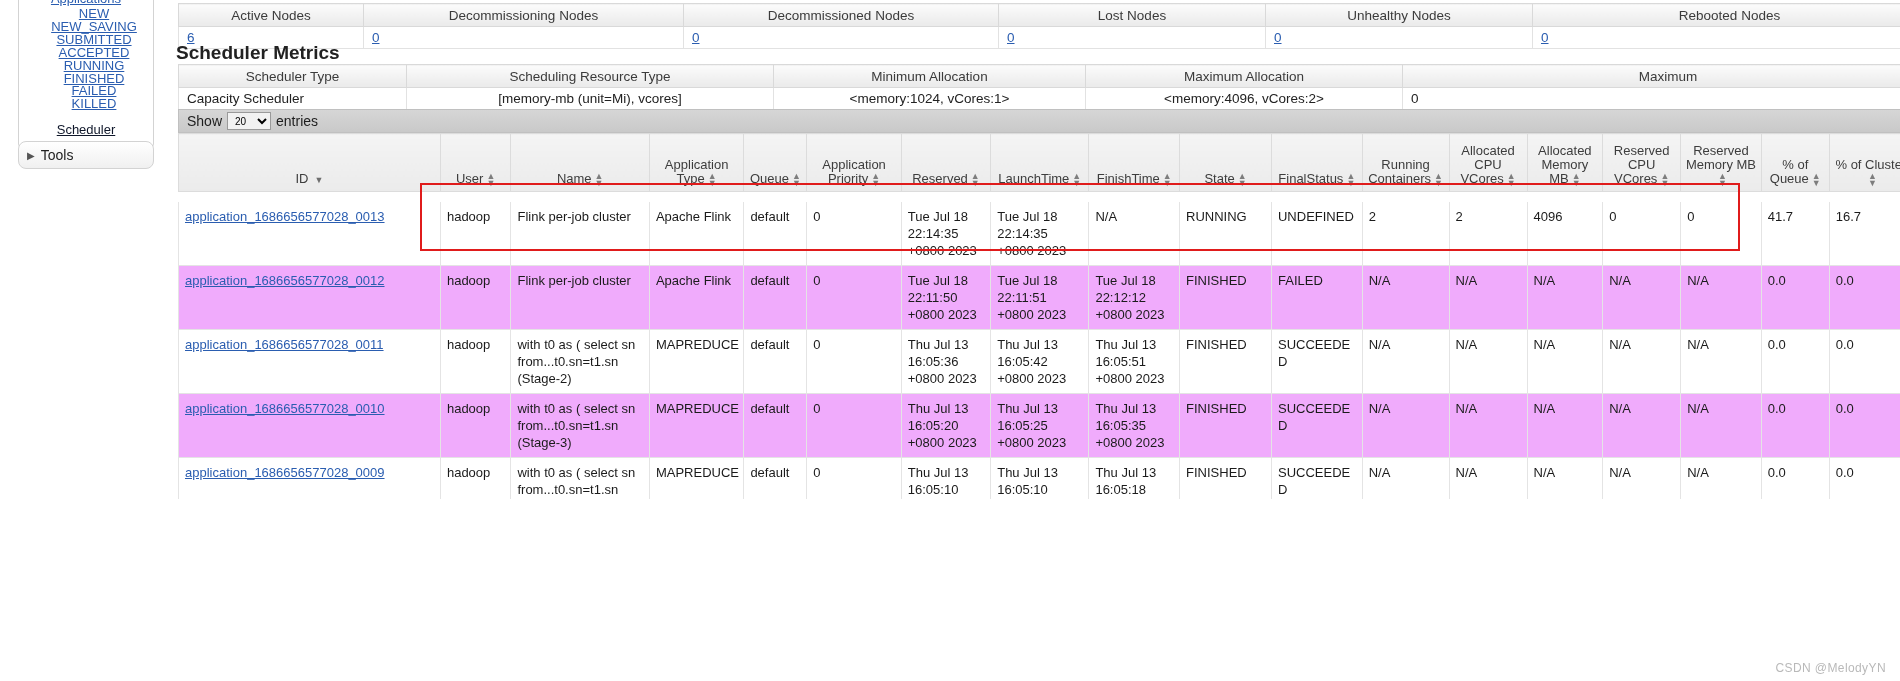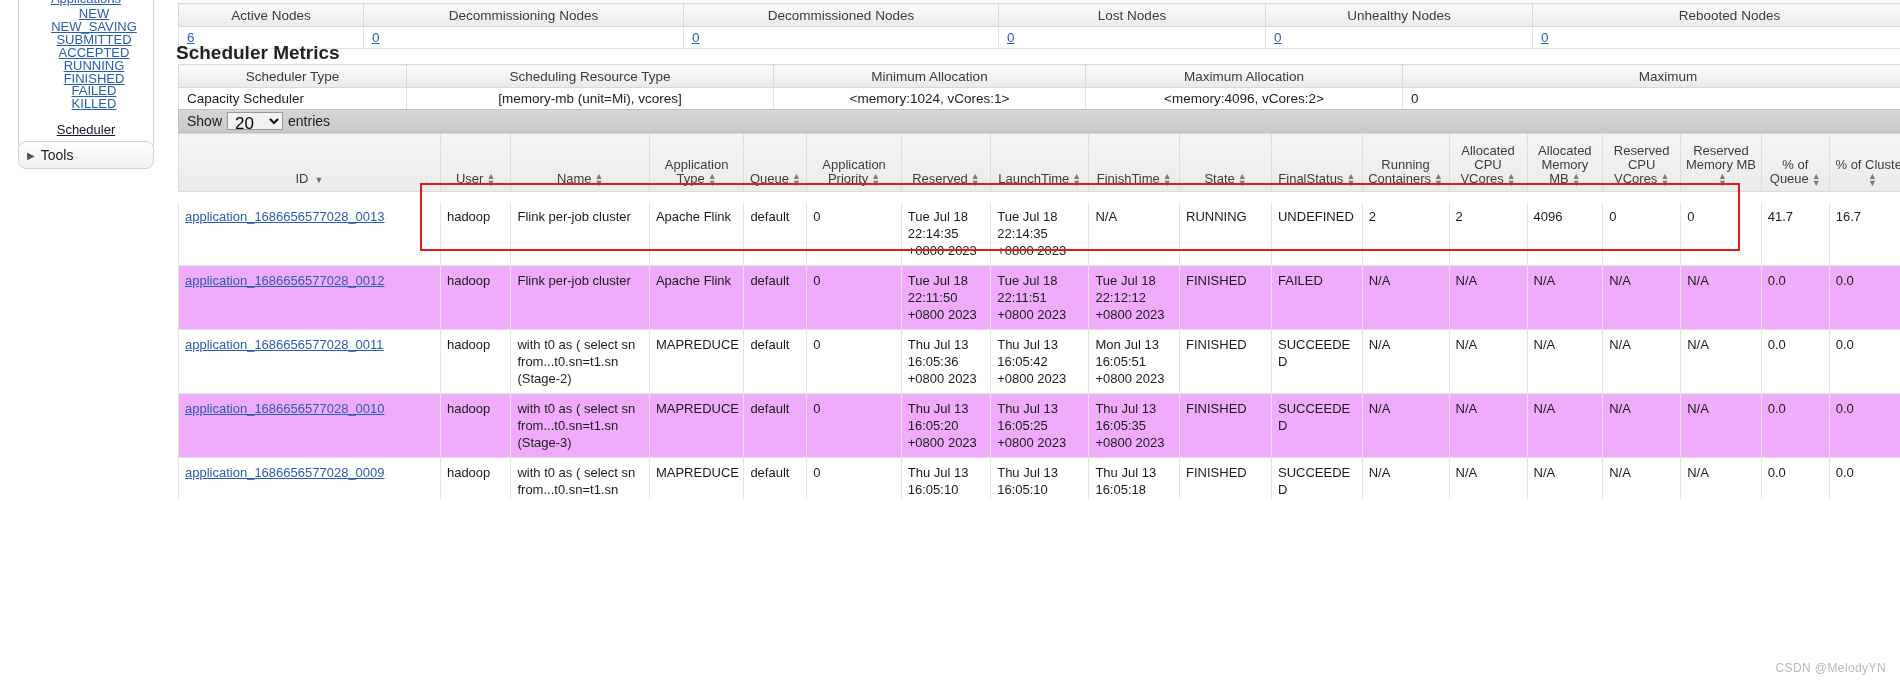--- a/index.html
+++ b/index.html
@@ -79,21 +79,21 @@
 
   
   .showbar {
     position: absolute; left: 7px; top: 109px; width: 1745px; height: 24px;
     background: linear-gradient(#d6d6d6, #c9c9c9);
     border: 1px solid #c0c0c0;
     display: flex; align-items: center; padding-left: 8px;
     font-size: 14px; color: #1d1d1d;
   }
   .showbar select {
-    margin: 0 5px; font-size: 17px; height: 18px; padding: 0 2px 0 3px;
+    margin: 0 5px; font-size: 10px; height: 18px; padding: 0 2px 0 3px;
     font-family: "Liberation Sans", sans-serif;
     border: 1px solid #9a9a9a; background: #f2f2f2;
   }
 
   
   #apps-wrap { position: absolute; left: 7px; top: 133px; width: 1745px; }
   table.apps { border-collapse: collapse; width: 1735px; table-layout: fixed; }
   table.apps th {
     background: linear-gradient(#f4f4f4, #ebebeb);
     border: 1px solid #dcdcdc;
@@ -316,21 +316,21 @@
 
           <tr class="odd">
             <td><a href="#">application_1686656577028_0011</a></td>
             <td>hadoop</td>
             <td>with t0 as ( select sn from...t0.sn=t1.sn (Stage-2)</td>
             <td>MAPREDUCE</td>
             <td>default</td>
             <td>0</td>
             <td>Thu Jul 13 16:05:36 +0800 2023</td>
             <td>Thu Jul 13 16:05:42 +0800 2023</td>
-            <td>Mon Jul 13 16:05:51 +0800 2023</td>
+            <td>Thu Jul 13 16:05:51 +0800 2023</td>
             <td>FINISHED</td>
             <td>SUCCEEDED</td>
             <td>N/A</td>
             <td>N/A</td>
             <td>N/A</td>
             <td>N/A</td>
             <td>N/A</td>
             <td>0.0</td>
             <td>0.0</td>
           </tr>

